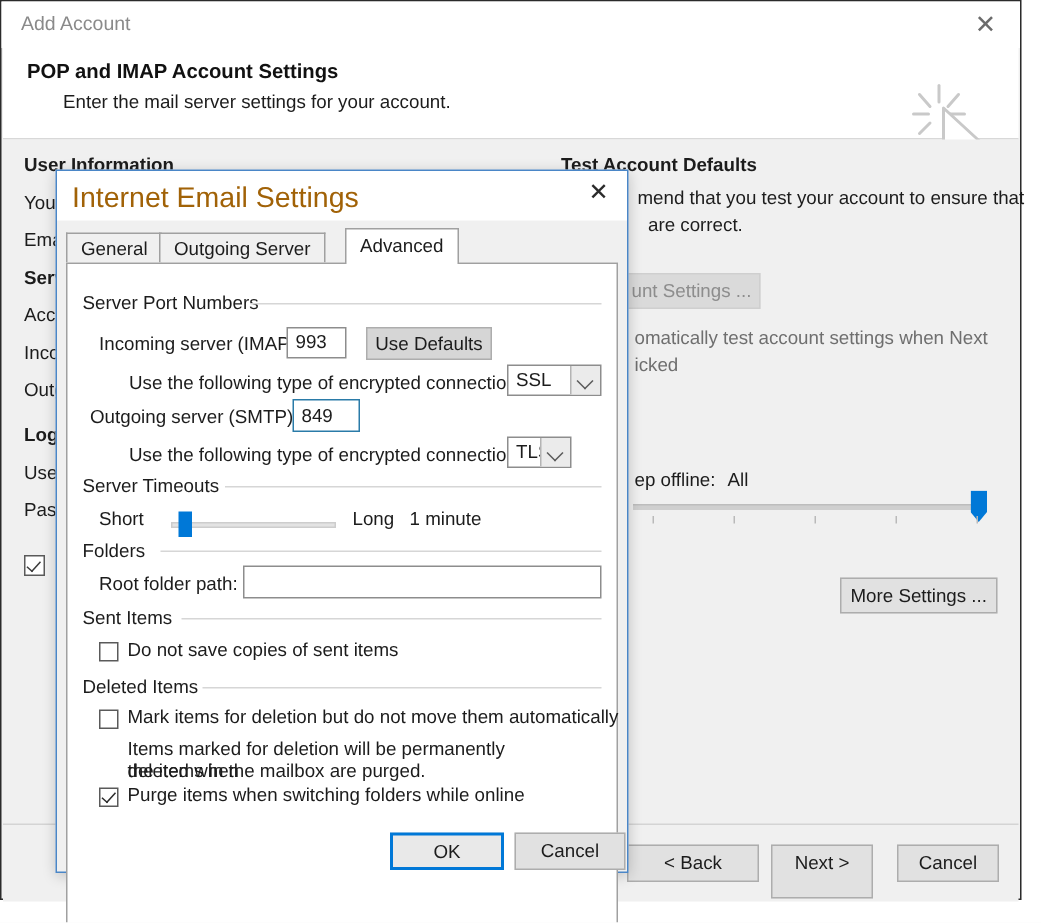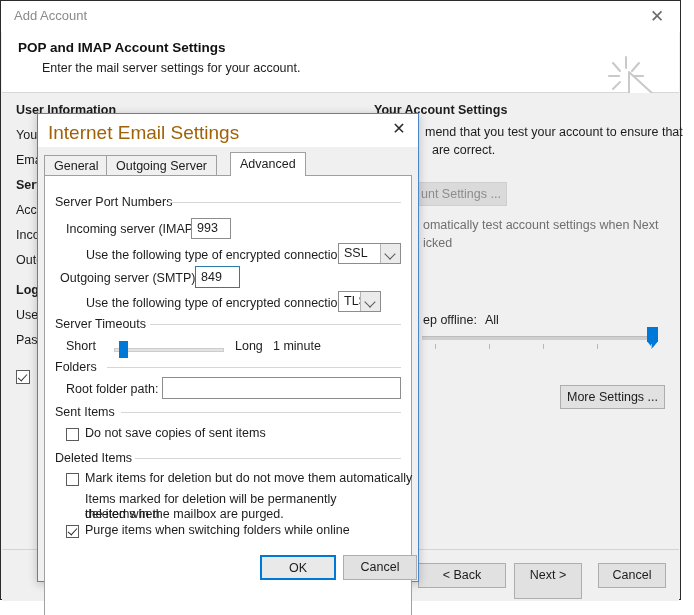--- a/index.html
+++ b/index.html
@@ -407,21 +407,21 @@
       <div class="bg-label" style="left:14px; top:60px;">Emai</div>
       <div class="bg-label strong" style="left:14px; top:85px;">Server Information</div>
       <div class="bg-label" style="left:14px; top:110px;">Acco</div>
       <div class="bg-label" style="left:14px; top:135px;">Inco</div>
       <div class="bg-label" style="left:14px; top:160px;">Outg</div>
       <div class="bg-label strong" style="left:14px; top:190px;">Logon Information</div>
       <div class="bg-label" style="left:14px; top:215px;">User</div>
       <div class="bg-label" style="left:14px; top:240px;">Pass</div>
       <div class="bg-check" style="left:14px; top:277px;"></div>
 
-      <div class="bg-label strong" style="left:372px; top:10px;">Your Account Settings</div>
+      <div class="bg-label strong" style="left:372px; top:10px;">Test Account Defaults</div>
       <div class="bg-label" style="left:423px; top:32px;">mend that you test your account to ensure that</div>
       <div class="bg-label" style="left:430px; top:50px;">are correct.</div>
 
       <div class="bg-btn ghost" style="left:412px; top:89px; width:93px; height:24px; line-height:22px; text-align:left; padding-left:6px;">unt Settings ...</div>
 
       <div class="bg-label gray" style="left:421px; top:125px;">omatically test account settings when Next</div>
       <div class="bg-label gray" style="left:421px; top:143px;">icked</div>
 
       <div class="bg-label" style="left:421px; top:220px;">ep offline:</div>
       <div class="bg-label" style="left:483px; top:220px;">All</div>
@@ -457,20 +457,21 @@
       <div class="tab active" style="left:186px;">Advanced</div>
     </div>
 
     <div class="tabpanel">
 
       <div class="grp-label" style="left:10px; top:19px;">Server Port Numbers</div>
       <div class="grp-rule" style="left:122px; top:26px; width:234px;"></div>
 
       <div class="fld-label" style="left:21px; top:46px;">Incoming server (IMAP):</div>
       <div class="textbox" style="left:146px; top:42px; width:40px; height:21px;">993</div>
+      <div class="btn" style="left:199px; top:42px; width:84px; height:22px; line-height:20px;">Use Defaults</div>
 
       <div class="fld-label" style="left:41px; top:72px;">Use the following type of encrypted connection:</div>
       <div class="combo" style="left:293px; top:67px; width:63px;">
         <span class="combo-text">SSL</span>
         <span class="combo-arrow"></span>
       </div>
 
       <div class="fld-label" style="left:15px; top:95px;">Outgoing server (SMTP):</div>
       <div class="textbox focused" style="left:150px; top:90px; width:45px; height:22px; line-height:20px;">849</div>
 

